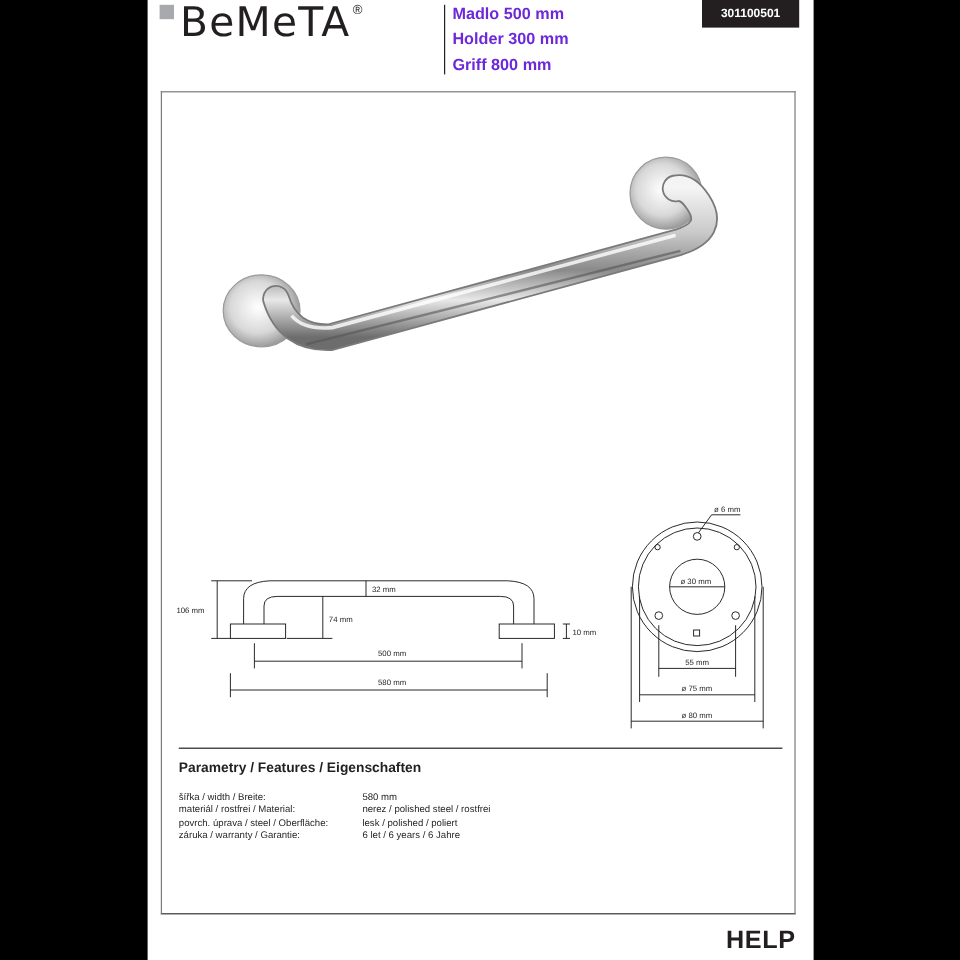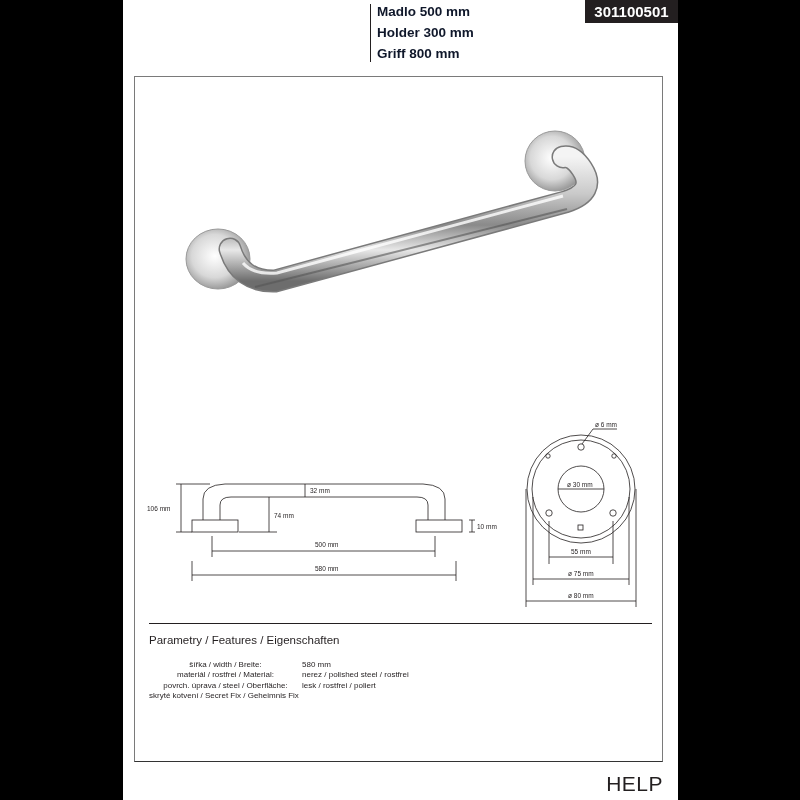--- a/index.html
+++ b/index.html
@@ -19,52 +19,57 @@
     .logo-text {
       font-family: "DejaVu Sans", sans-serif; font-size: 34px; line-height: 34px; color: #231f20;
       letter-spacing: 1px; font-weight: normal;
     }
     .logo-reg { font-size: 11px; color: #231f20; margin-left: 2px; margin-top: 1px; }
     .header-divider {
       position: absolute; left: 247px; top: 4px; width: 1px; height: 58px; background: #231f20;
     }
     .titles {
       position: absolute; left: 254px; top: 1px;
-      font-family: "Liberation Sans", sans-serif; font-weight: bold; font-size: 13.5px; line-height: 21px; color: #0f172a;
+      font-family: "Liberation Sans", sans-serif; font-weight: bold; font-size: 13.5px; line-height: 21px; color: #6d28d9;
     }
     .code-badge {
-      position: absolute; left: 462px; top: 0; width: 93px; height: 23px; background: #231f20; color: #fff;
-      font-weight: bold; font-size: 15px; line-height: 23px; text-align: center;
+      position: absolute; left: 462px; top: 0; width: 81px; height: 23px; background: #231f20; color: #fff;
+      font-weight: bold; font-size: 10px; line-height: 23px; text-align: center;
     }
     .frame {
       position: absolute; left: 11px; top: 76px; width: 529px; height: 686px;
       border: 1.5px solid #7a7a7a; border-bottom-color: #333; box-sizing: border-box;
     }
     .photo { position: absolute; left: 0; top: 0; }
     .drawing { position: absolute; left: 0; top: 0; }
     .sep {
       position: absolute; left: 14px; top: 546px; width: 503px; height: 1px; background: #231f20;
     }
     .feat-title {
-      position: absolute; left: 14px; top: 557px; font-weight: normal; font-size: 11.5px; color: #231f20; text-align: center;
+      position: absolute; left: 14px; top: 557px; font-weight: bold; font-size: 11.5px; color: #231f20; text-align: center;
     }
     .spec-table { position: absolute; left: 14px; top: 583px; font-size: 8px; line-height: 10.4px; color: #231f20; }
-    .spec-row { display: flex; height: 10.4px; text-align: center; }
+    .spec-row { display: flex; height: 10.4px; }
     .spec-label { width: 153px; white-space: nowrap; }
     .spec-value { white-space: nowrap; }
     .help {
-      position: absolute; right: 15px; top: 772px; font-weight: normal; font-size: 21px; color: #231f20; letter-spacing: 0.5px;
+      position: absolute; right: 15px; top: 772px; font-weight: bold; font-size: 21px; color: #231f20; letter-spacing: 0.5px;
     }
     .dim { font-family: "Liberation Sans", sans-serif; font-size: 6.5px; fill: #231f20; }
   </style>
 </head>
 <body>
 
 <div class="page">
 
+  <div class="logo">
+    <div class="logo-square"></div>
+    <span class="logo-text">BeMeTA</span>
+    <span class="logo-reg">®</span>
+  </div>
 
   <div class="header-divider"></div>
 
   <div class="titles">
     <div>Madlo 500 mm</div>
     <div>Holder 300 mm</div>
     <div>Griff 800 mm</div>
   </div>
 
   <div class="code-badge">301100501</div>
@@ -175,22 +180,23 @@
       <div class="spec-row">
         <span class="spec-label">šířka / width / Breite:</span>
         <span class="spec-value">580 mm</span>
       </div>
       <div class="spec-row">
         <span class="spec-label">materiál / rostfrei / Material:</span>
         <span class="spec-value">nerez / polished steel / rostfrei</span>
       </div>
       <div class="spec-row">
         <span class="spec-label">povrch. úprava / steel / Oberfläche:</span>
-        <span class="spec-value">lesk / rostfrei / poliert</span>
-      </div>
-      <div class="spec-row">
-        <span class="spec-label" style="width:auto">skryté kotvení / Secret Fix / Geheimnis Fix</span>
+        <span class="spec-value">lesk / polished / poliert</span>
+      </div>
+      <div class="spec-row">
+        <span class="spec-label">záruka / warranty / Garantie:</span>
+        <span class="spec-value">6 let / 6 years / 6 Jahre</span>
       </div>
     </div>
   </div>
 
   <div class="help">HELP</div>
 </div>
 
 </body></html>

